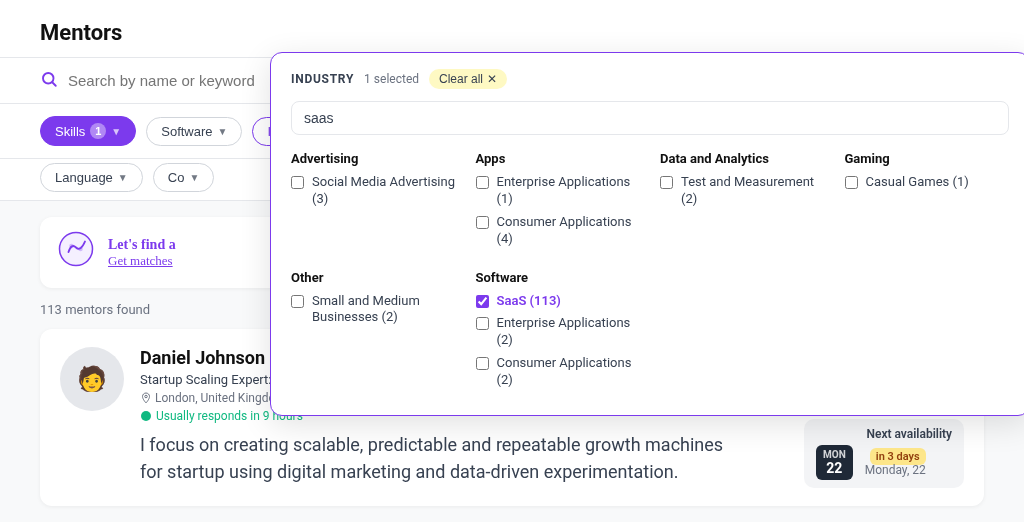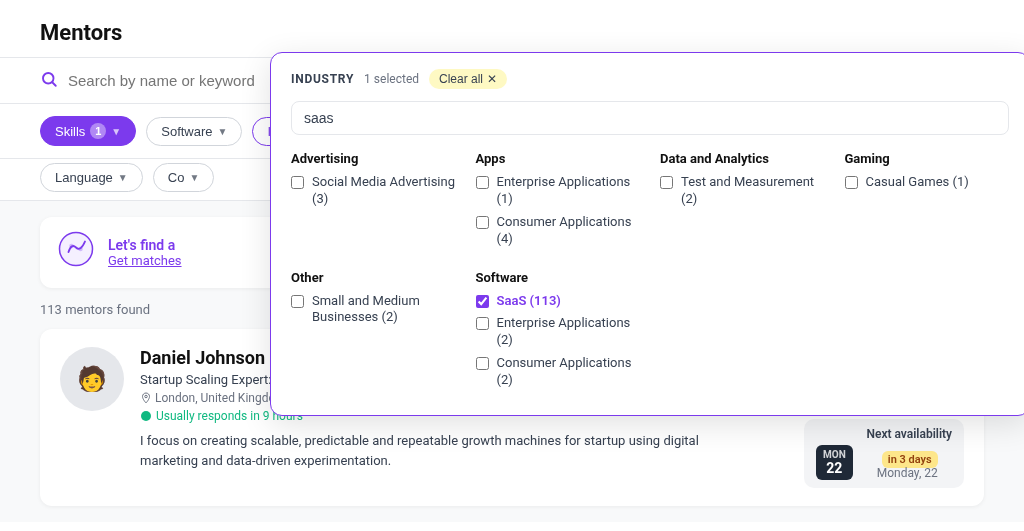--- a/index.html
+++ b/index.html
@@ -125,20 +125,21 @@
     .promo-card {
       background: #fff;
       border-radius: 12px;
       padding: 14px 18px;
       display: flex;
       align-items: center;
       gap: 14px;
       margin-bottom: 14px;
       box-shadow: 0 1px 4px rgba(0,0,0,0.06);
       max-width: 320px;
+      font-family: Liberation Serif, serif;
     }
     .promo-icon {
       color: #7c3aed;
       font-size: 28px;
     }
     .promo-text-main {
       font-size: 14px;
       font-weight: 600;
       color: #7c3aed;
     }
@@ -217,21 +218,21 @@
     }
     .responds-badge {
       display: flex;
       align-items: center;
       gap: 4px;
       color: #10b981;
       font-size: 12px;
       margin-top: 4px;
     }
     .mentor-bio {
-      font-size: 13px;
+      font-size: 18px;
       color: #374151;
       margin-top: 8px;
       line-height: 1.5;
       max-width: 600px;
     }
 
     .mentor-right {
       text-align: right;
       flex-shrink: 0;
       min-width: 160px;
@@ -277,22 +278,22 @@
       background: #fde68a;
       border-radius: 6px;
       padding: 2px 6px;
       font-size: 11px;
       color: #92400e;
       font-weight: 600;
     }
     .avail-date { color: #6b7280; font-size: 12px; }
     .cal-box {
       display: flex;
-      align-items: flex-end;
-      gap: 24px;
+      align-items: center;
+      gap: 12px;
     }
     .cal-num-box {
       background: #1f2937;
       color: #fff;
       border-radius: 6px;
       padding: 4px 7px;
       font-size: 11px;
       font-weight: 700;
       text-align: center;
     }

